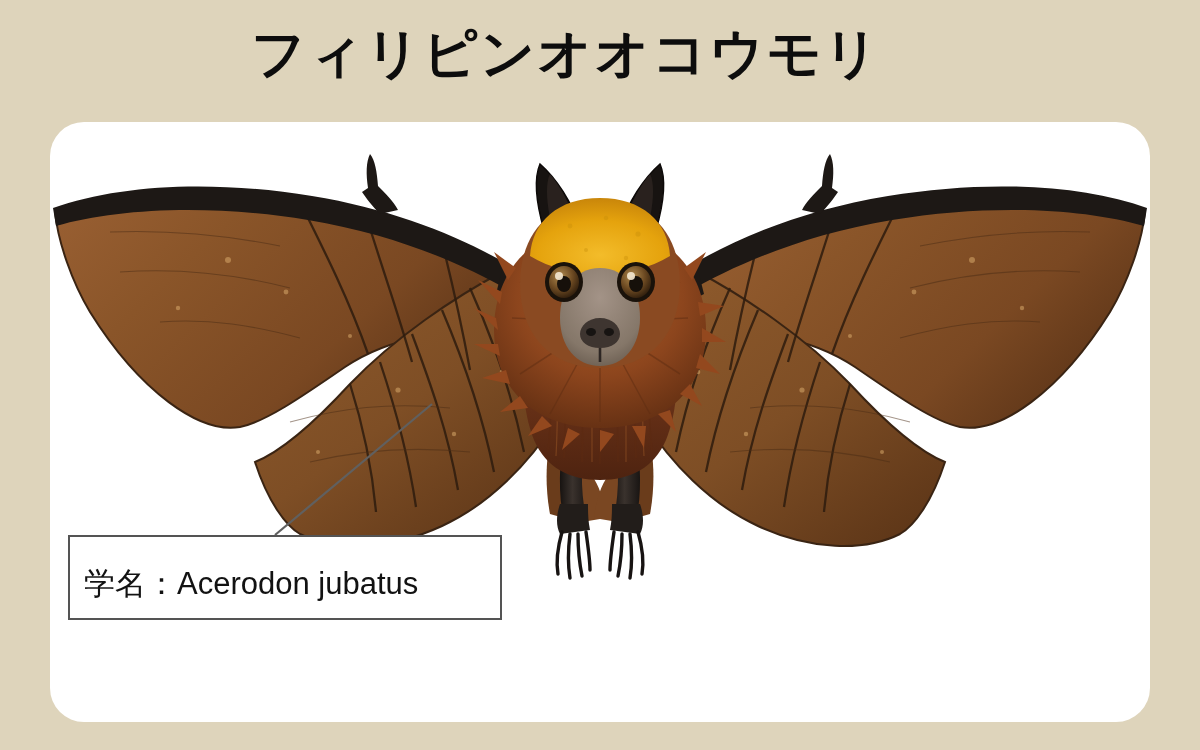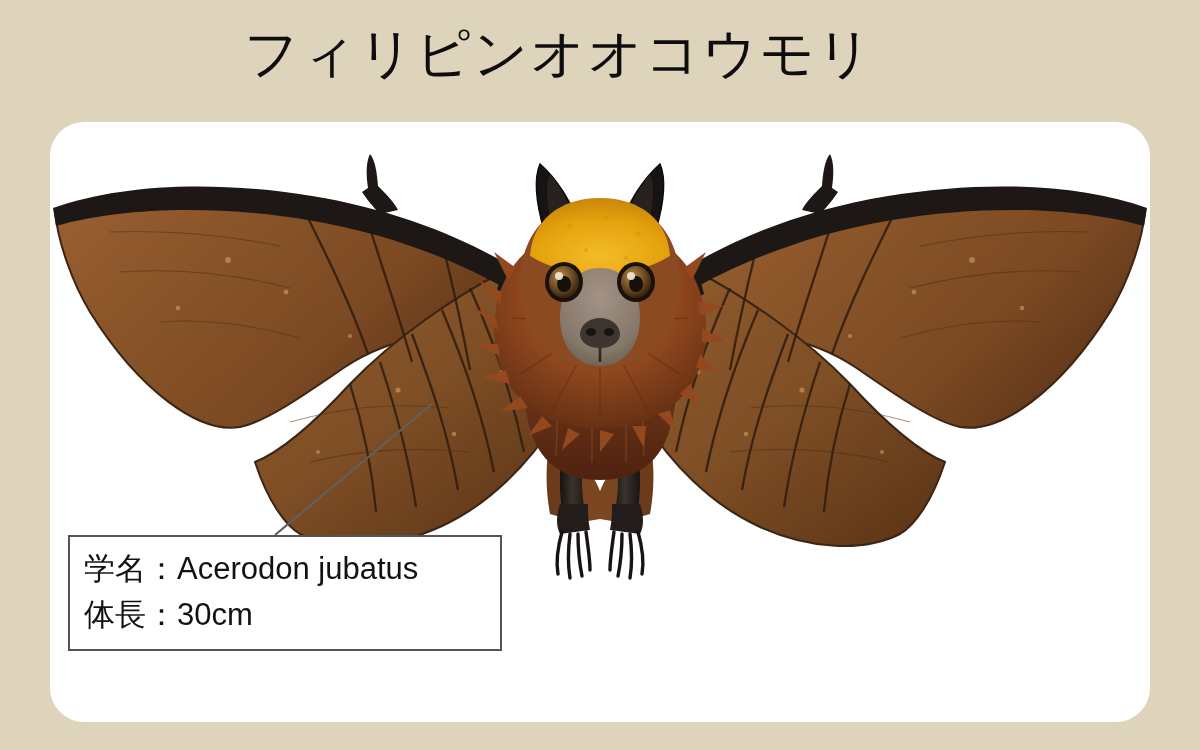--- a/index.html
+++ b/index.html
@@ -16,26 +16,26 @@
   }
   #poster {
     position: relative;
     width: 1200px;
     height: 750px;
     background: #ded4bb;
   }
   
   #title {
     position: absolute;
-    left: 5px;
+    left: 12px;
     top: 22px;
     width: 1108px;
     text-align: center;
     font-size: 54px;
-    font-weight: 400;
+    font-weight: 700;
     letter-spacing: 2px;
     color: #0d0d0d;
     line-height: 1.15;
     white-space: nowrap;
   }
   
   #card {
     position: absolute;
     left: 50px;
     top: 122px;
@@ -80,20 +80,21 @@
     border: 2px solid #545454;
     background: #ffffff;
     padding: 9px 14px 11px 14px;
   }
   .info-line {
     font-size: 31px;
     line-height: 46px;
     color: #121212;
     white-space: nowrap;
     font-weight: 400;
+    margin-top: 15px;
   }
 </style>
 </head>
 <body>
 
 <div id="poster">
 
   <div id="title">フィリピンオオコウモリ</div>
 
   <div id="card">
@@ -401,17 +402,16 @@
         </g>
       </svg>
     </div>
 
     <svg id="leader" viewBox="0 0 1100 600" xmlns="http://www.w3.org/2000/svg">
       <line x1="225" y1="413" x2="382" y2="282" stroke="#606060" stroke-width="2.2"></line>
     </svg>
 
     <div id="info-box">
       <div class="info-line">学名：Acerodon jubatus</div>
-      <div class="info-line">体長：30cm</div>
     </div>
 
   </div>
 </div>
 
 </body></html>

